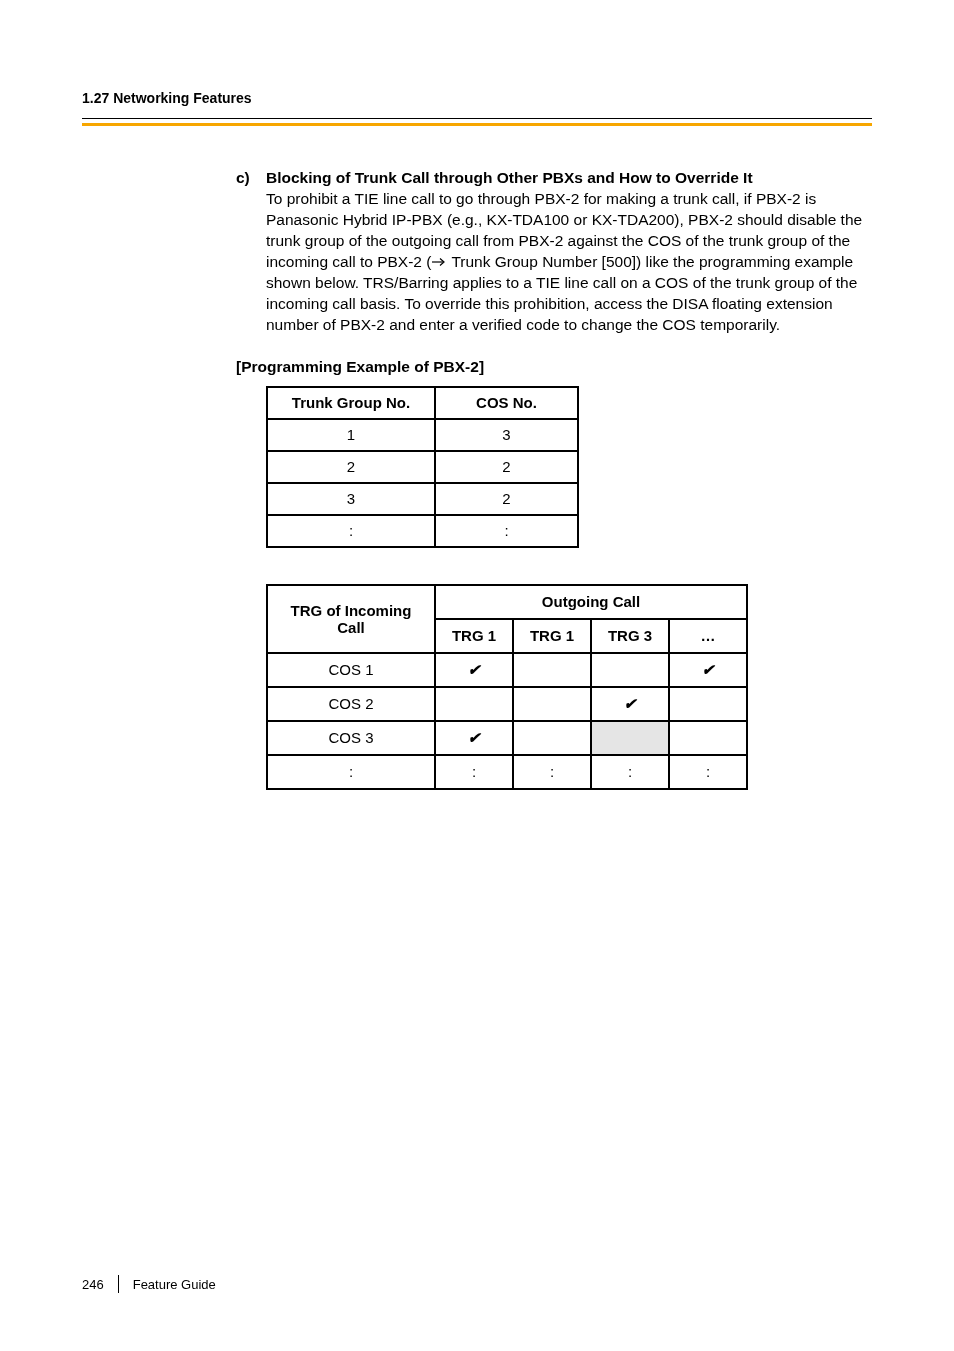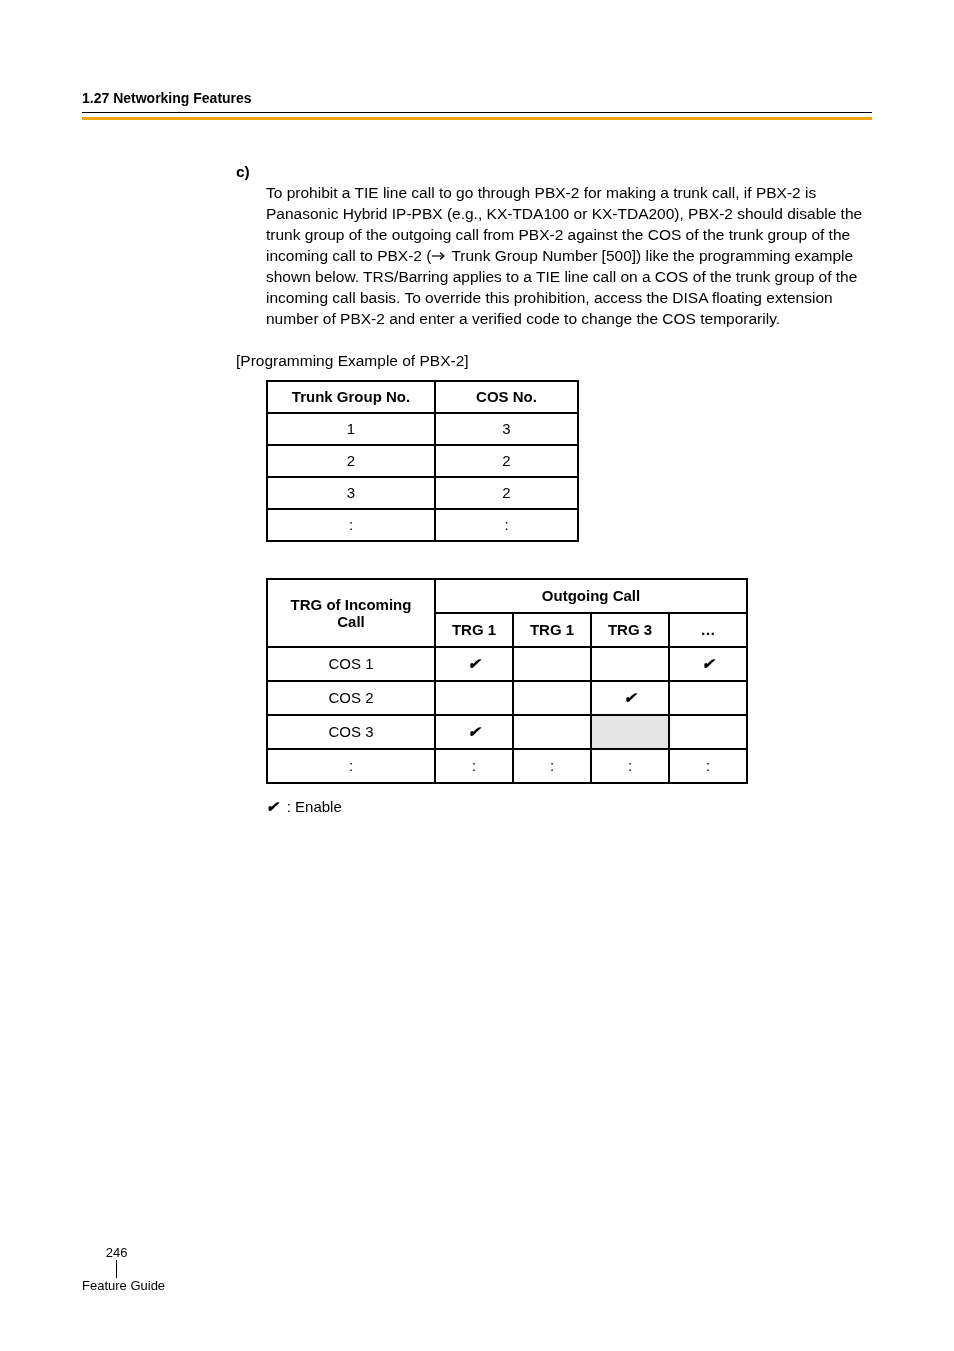--- a/index.html
+++ b/index.html
@@ -16,21 +16,21 @@
   .page {
     box-sizing: border-box;
     padding: 90px 82px 60px 82px;
     width: 954px;
     height: 1351px;
     position: relative;
   }
   .running-head {
     font-size: 14px;
     font-weight: bold;
-    margin-bottom: 6px;
+    margin-bottom: 12px;
   }
   .head-rule {
     height: 4px;
     border-top: 1px solid #000;
     border-bottom: 3px solid #f7a600;
     margin-bottom: 42px;
   }
   .content {
     margin-left: 154px; 
     width: 640px;
@@ -52,21 +52,21 @@
     line-height: 1.35;
   }
   .item-title { font-weight: bold; }
   .arrow-icon {
     display: inline-block;
     vertical-align: middle;
   }
   .subhead {
     margin-top: 22px;
     margin-bottom: 10px;
-    font-weight: normal;
+    font-weight: bold;
     font-size: 15.5px;
   }
 
   table {
     border-collapse: collapse;
     font-size: 15px;
   }
   th, td {
     border: 2px solid #000;
     padding: 4px 8px;
@@ -98,21 +98,20 @@
   }
   .legend .check { margin-right: 4px; }
 
   .footer {
     position: absolute;
     left: 82px;
     bottom: 58px;
     font-size: 13px;
     display: flex;
     align-items: center;
-    flex-direction: column;
   }
   .footer .pageno { margin-right: 14px; }
   .footer .sep {
     width: 1px;
     height: 18px;
     background: #000;
     margin-right: 14px;
   }
 </style>
 </head>
@@ -120,21 +119,21 @@
 
 <div class="page">
 
   <div class="running-head">1.27 Networking Features</div>
   <div class="head-rule"></div>
 
   <div class="content">
     <div class="item-row">
       <div class="item-label">c)</div>
       <div class="item-body">
-        <br>
+        <span class="item-title">Blocking of Trunk Call through Other PBXs and How to Override It</span><br>
         <span>To prohibit a TIE line call to go through PBX-2 for making a trunk call, if PBX-2 is Panasonic Hybrid IP-PBX (e.g., KX-TDA100 or KX-TDA200), PBX-2 should disable the trunk group of the outgoing call from PBX-2 against the COS of the trunk group of the incoming call to PBX-2 (</span><span class="arrow-icon">
           <svg width="16" height="10" viewBox="0 0 16 10">
             <line x1="1" y1="5" x2="12" y2="5" stroke="#000" stroke-width="1.2"></line>
             <polyline points="9,1.5 13,5 9,8.5" fill="none" stroke="#000" stroke-width="1.2"></polyline>
           </svg>
         </span><span> Trunk Group Number [500]</span><span>) like the programming example shown below. TRS/Barring applies to a TIE line call on a COS of the trunk group of the incoming call basis. To override this prohibition, access the DISA floating extension number of PBX-2 and enter a verified code to change the COS temporarily.</span>
       </div>
     </div>
 
     <div class="subhead">[Programming Example of PBX-2]</div>
@@ -200,24 +199,20 @@
       <tr>
         <td>:</td>
         <td>:</td>
         <td>:</td>
         <td>:</td>
         <td>:</td>
       </tr>
     </tbody>
       </table>
 
-    <div class="legend">
-      <span class="check">✔</span>
-      <span>: Enable</span>
-    </div>
   </div>
 
   <div class="footer">
     <span class="pageno">246</span>
     <span class="sep"></span>
     <span>Feature Guide</span>
   </div>
 
 </div>
 

